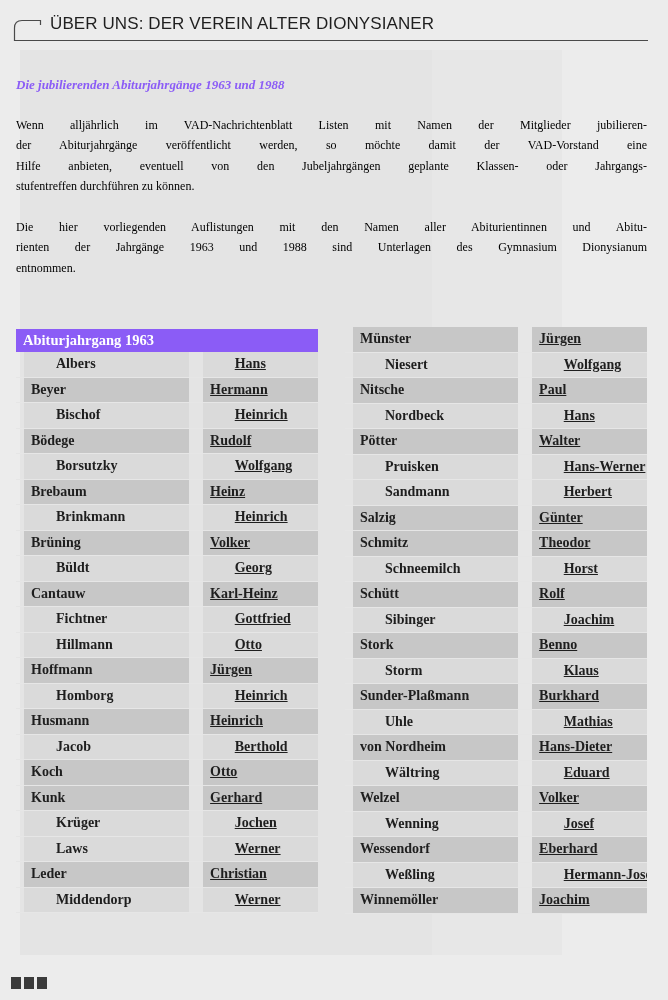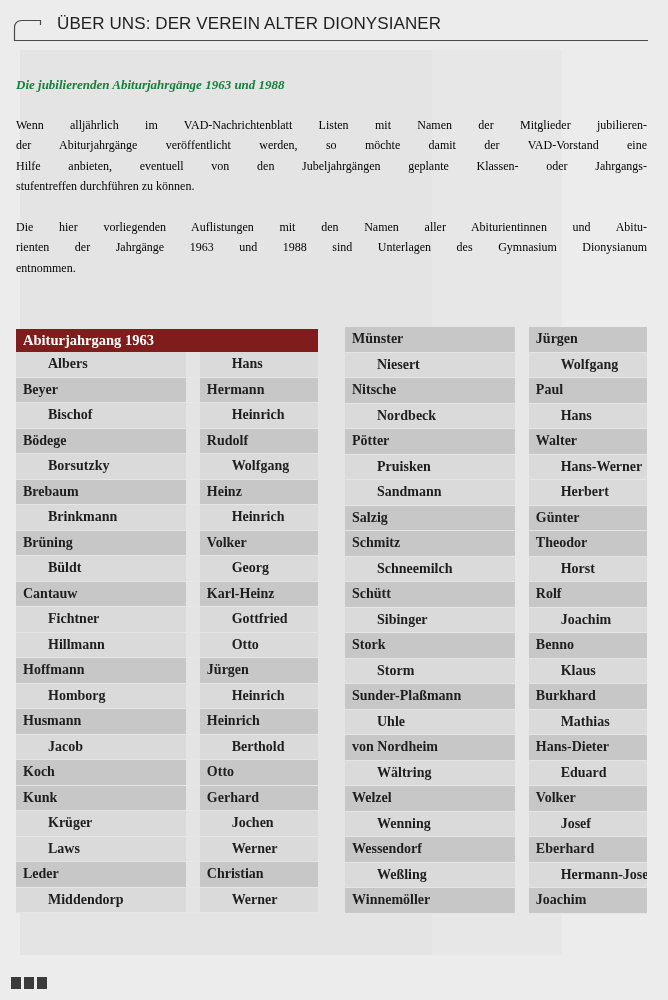--- a/index.html
+++ b/index.html
@@ -16,52 +16,51 @@
   .ghost2 {
     position: absolute; left: 432px; top: 50px; width: 130px; height: 905px;
     background: #e7e7e7;
   }
   .bracket { position: absolute; left: 0; top: 0; }
   .page-title {
     position: absolute; left: 50px; top: 14px;
     font-family: "Liberation Sans", sans-serif;
     font-size: 17px; letter-spacing: 0.1px; color: #1f1f1f;
     white-space: nowrap;
-    margin-left: 7px;
   }
   .title-rule {
     position: absolute; left: 14px; top: 40px; width: 634px; height: 1px;
     background: #4a4a4a;
   }
   .subtitle {
     position: absolute; left: 16px; top: 77px;
-    font-style: italic; font-weight: bold; font-size: 13px; color: #15803d;
+    font-style: italic; font-weight: bold; font-size: 13px; color: #8b5cf6;
     white-space: nowrap;
   }
   .para { position: absolute; left: 16px; width: 631px; font-size: 12px; line-height: 20.3px; color: #000000; }
   .para .line { display: block; text-align: justify; text-align-last: justify; white-space: nowrap; height: 20.3px; }
   .para .line.last { text-align-last: left; }
   .p1 { top: 115px; }
   .p2 { top: 217px; }
 
   .table { position: absolute; width: 302px; }
   .t-left { left: 16px; top: 329px; }
   .t-right { left: 345px; top: 327px; }
   .t-header {
-    height: 23px; background: #7f1d1d; color: #fff;
+    height: 23px; background: #8b5cf6; color: #fff;
     font-weight: bold; font-size: 14.5px; line-height: 23px; padding-left: 7px;
     box-sizing: border-box;
   }
   .row { display: flex; height: 25.5px; box-sizing: border-box; border-bottom: 1.5px solid #e6e6e6; }
   .cell {
     font-weight: bold; font-size: 14px; line-height: 24px; color: #1e1e1e;
     padding-left: 7px; box-sizing: border-box; white-space: nowrap; overflow: hidden;
   }
-  .cell.last { width: 177px; }
-  .cell.first { width: 123px; margin-left: 14px; }
+  .cell.last { width: 177px; margin-left: 8px; }
+  .cell.first { width: 123px; margin-left: 14px; text-decoration: underline; }
   .row.light .cell { background: #dadada; padding-left: 32px; }
   .row.dark .cell { background: #c7c7c7; }
 
   .footer-squares { position: absolute; left: 11px; top: 977px; display: flex; gap: 3px; }
   .sq { width: 10px; height: 12px; background: #3b3b3b; }
 </style>
 </head>
 <body>
 
 <div class="ghost"></div>

